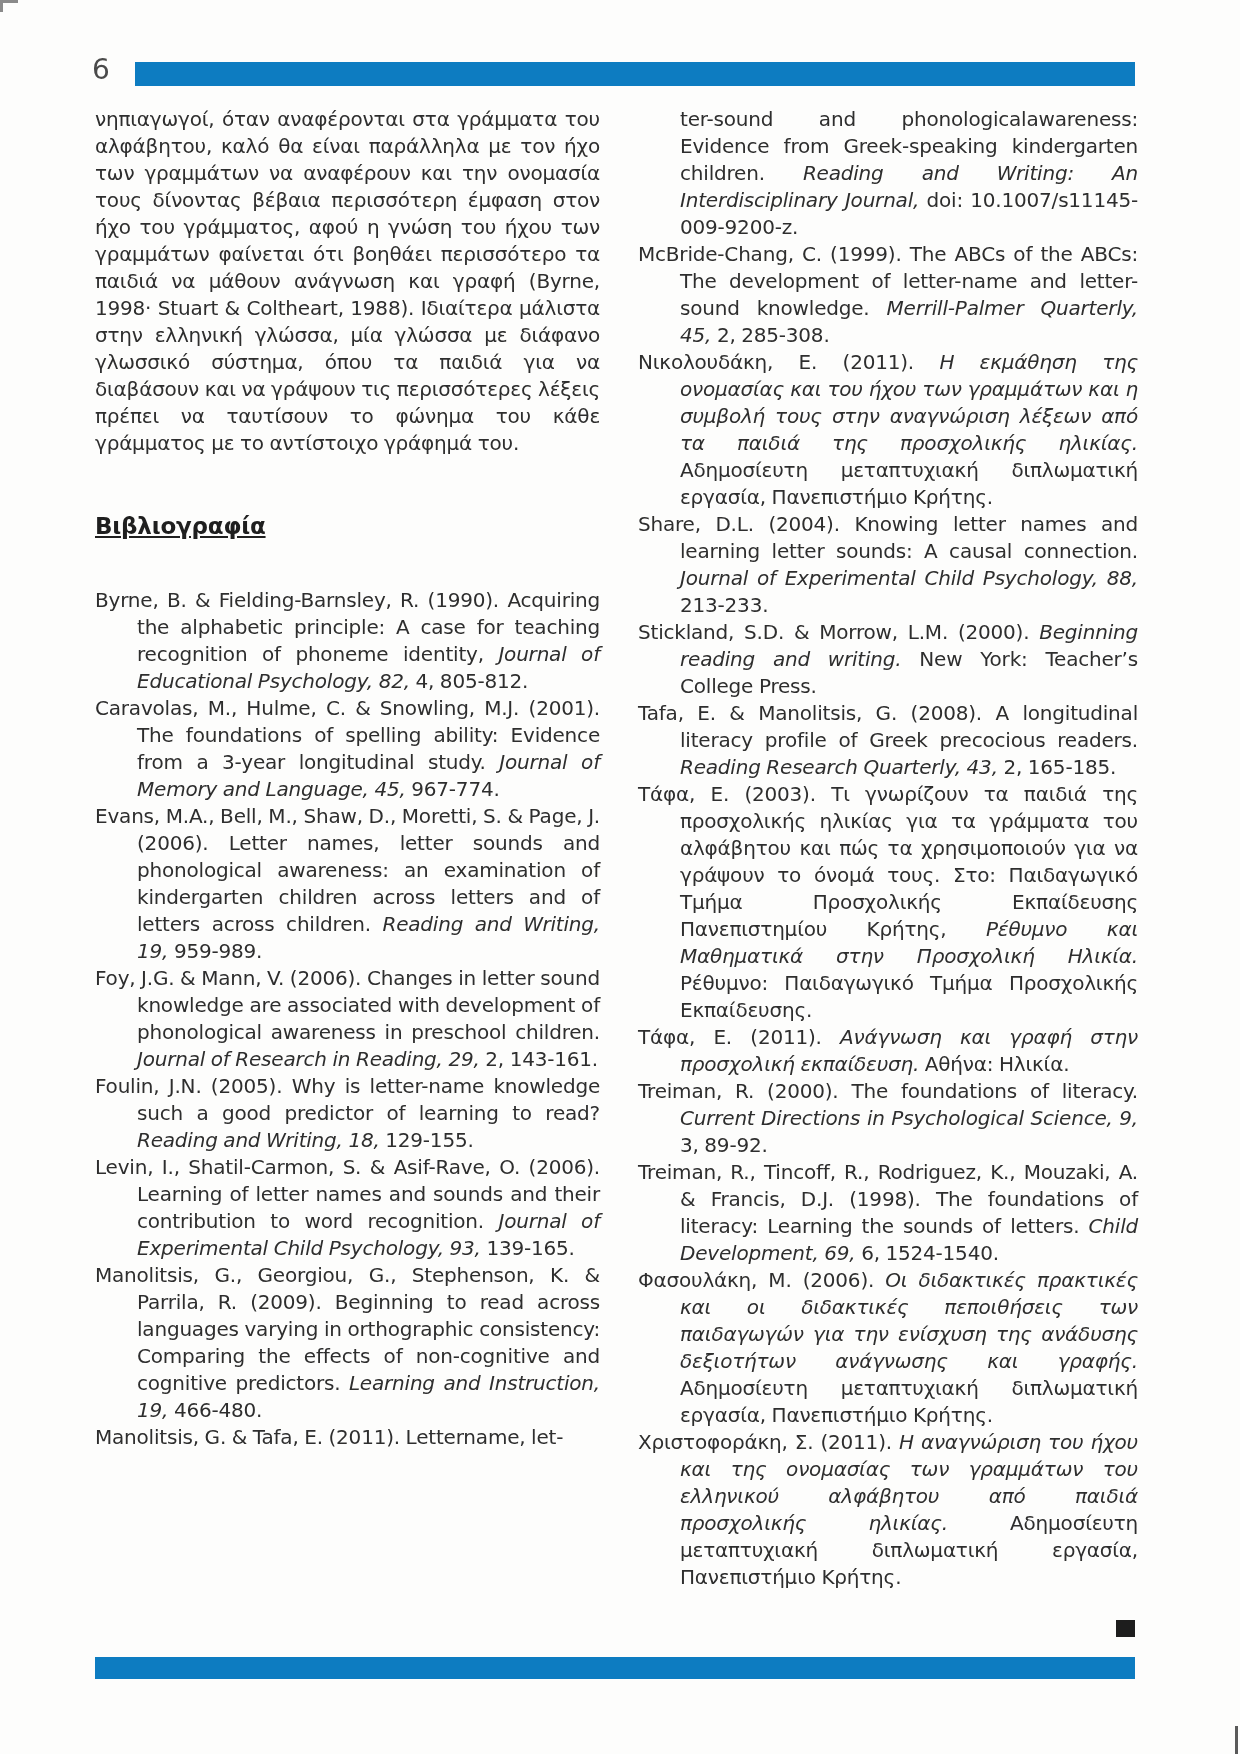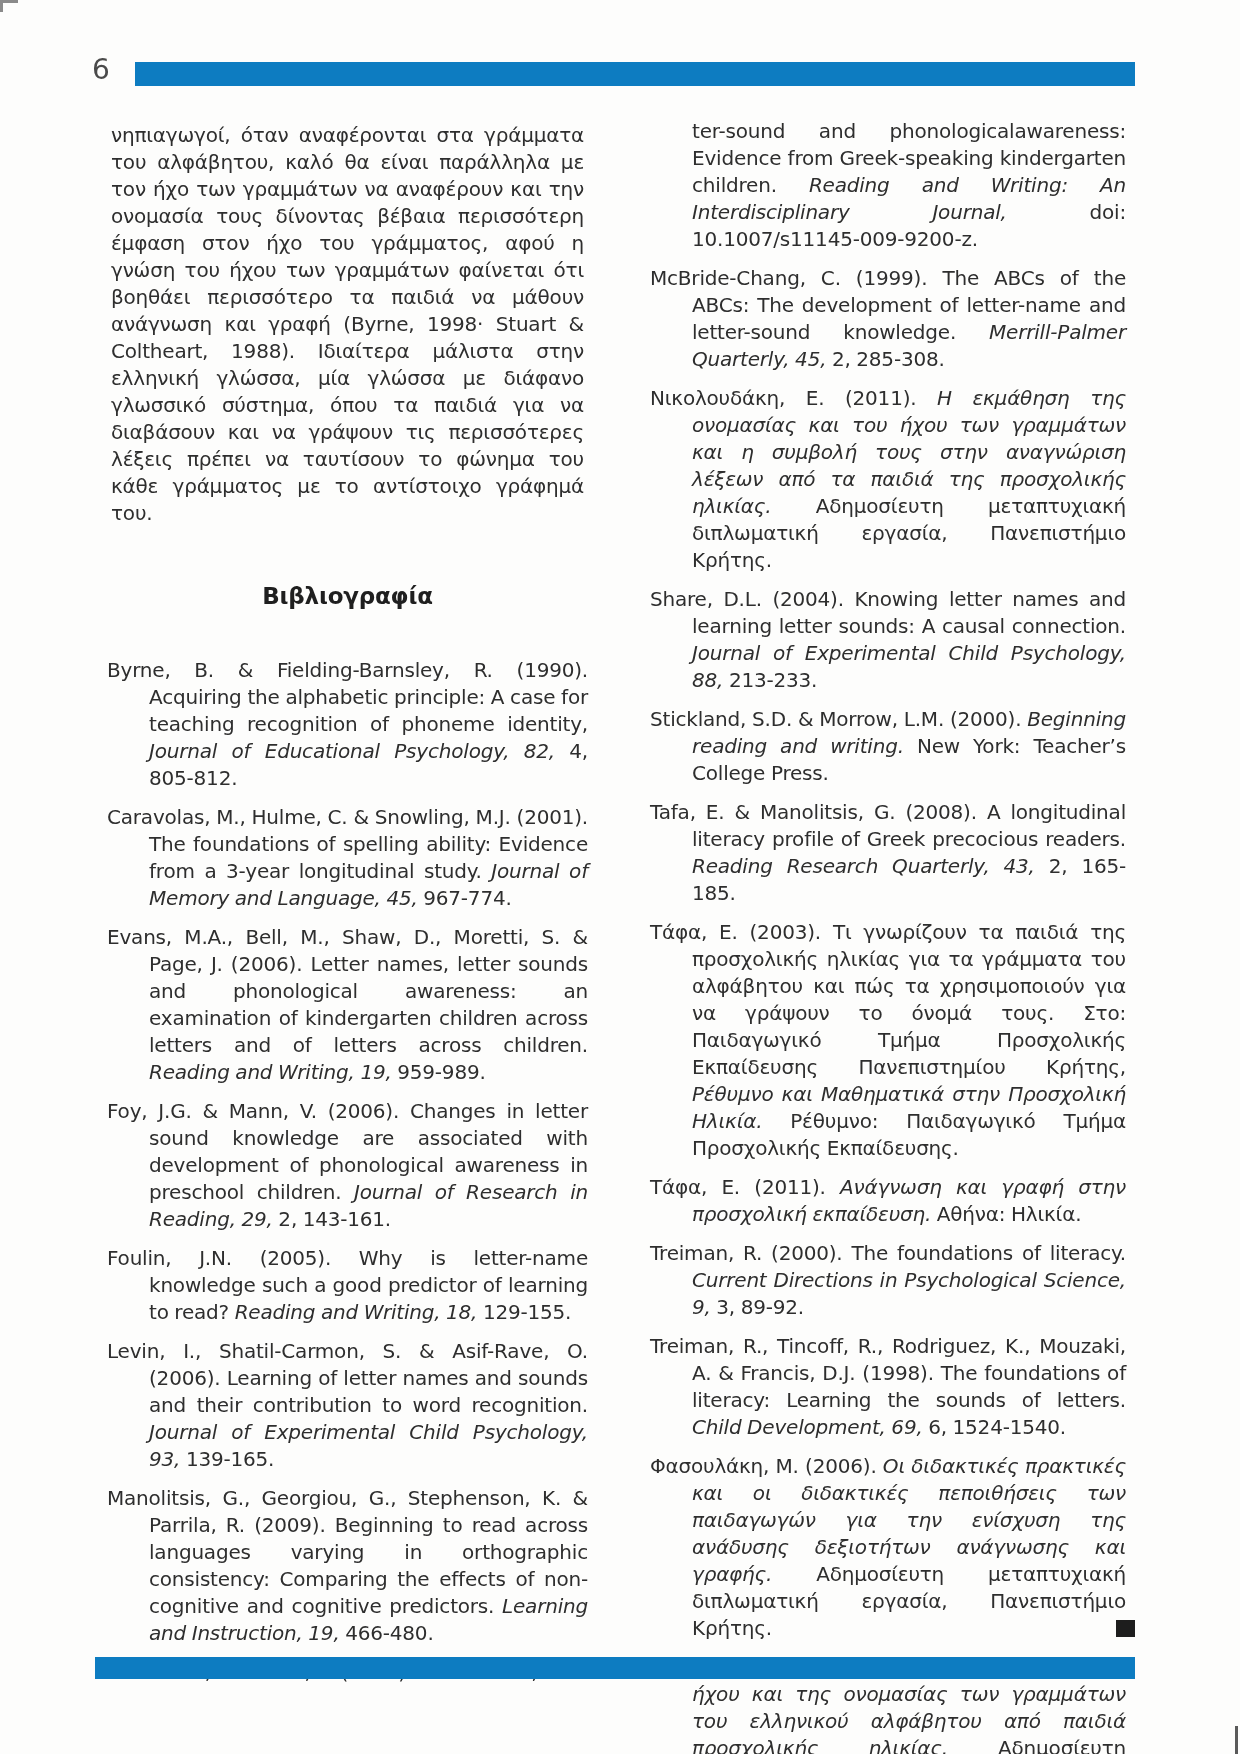--- a/index.html
+++ b/index.html
@@ -38,30 +38,31 @@
     position:absolute; top:106px;
     text-align:justify;
     font-size:20px; line-height:27px;
     letter-spacing:-0.2px;
     word-spacing:-0.5px;
     hyphens:auto; -webkit-hyphens:auto;
   }
   .col-left  { left:95px;  width:505px; }
   .col-right { left:638px; width:500px; }
 
-  p.intro { margin:16px; }
+  p.intro { margin:0; }
 
   h2.bib-heading {
     margin:56px 0 48px 0;
     font-size:23px; line-height:26px;
     font-weight:bold; color:#1f1f1f;
-    text-align:center;
+    text-align:left;
+    text-decoration:underline;
   }
 
-  .ref { margin:12px; padding-left:42px; text-indent:-42px; }
+  .ref { margin:0; padding-left:42px; text-indent:-42px; }
   .ref.cont { text-indent:0; }
   .ref em { font-style:italic; }
 </style>
 </head>
 <body>
 
 <div class="page">
 
   <div class="mark-tl-h"></div>
   <div class="mark-tl-v"></div>

